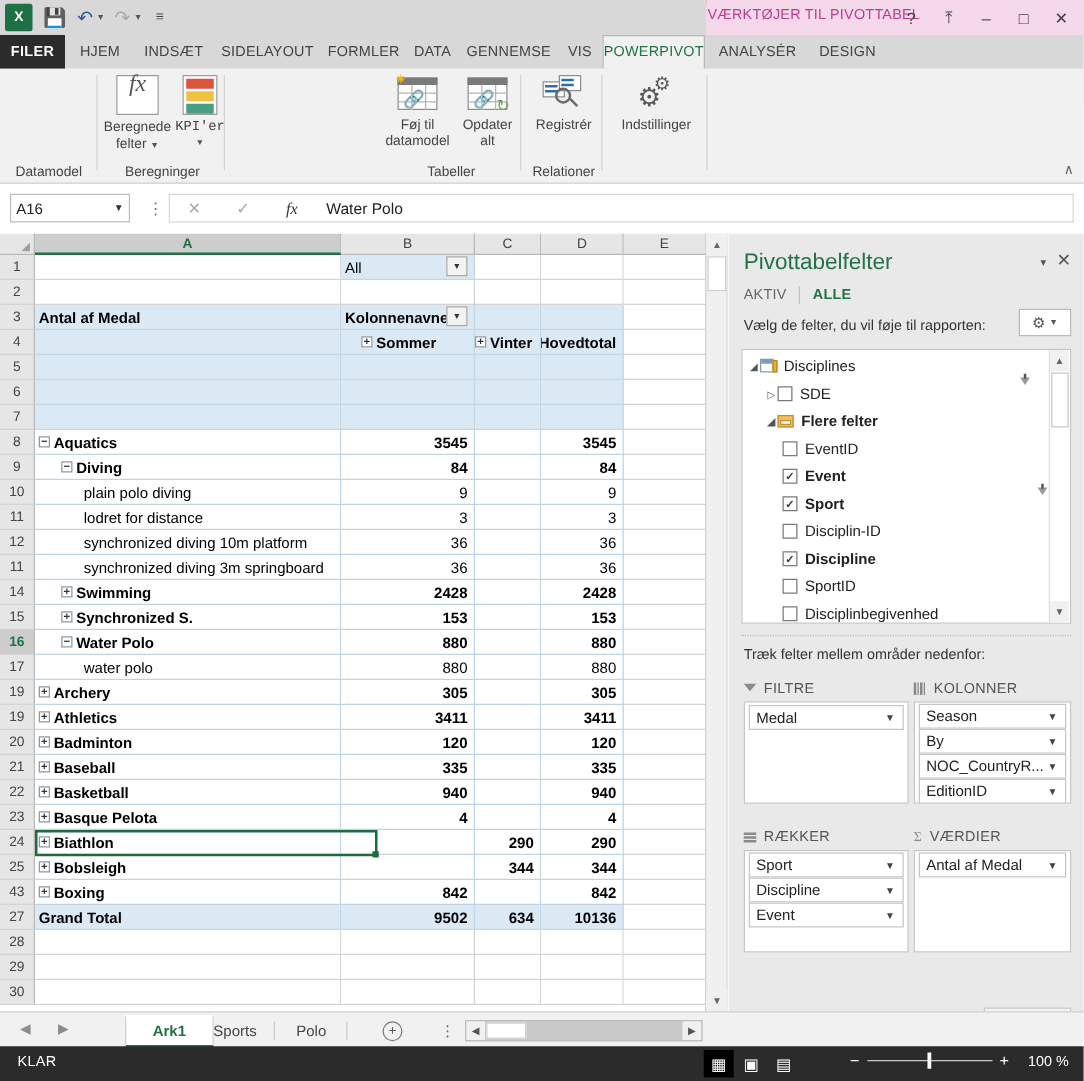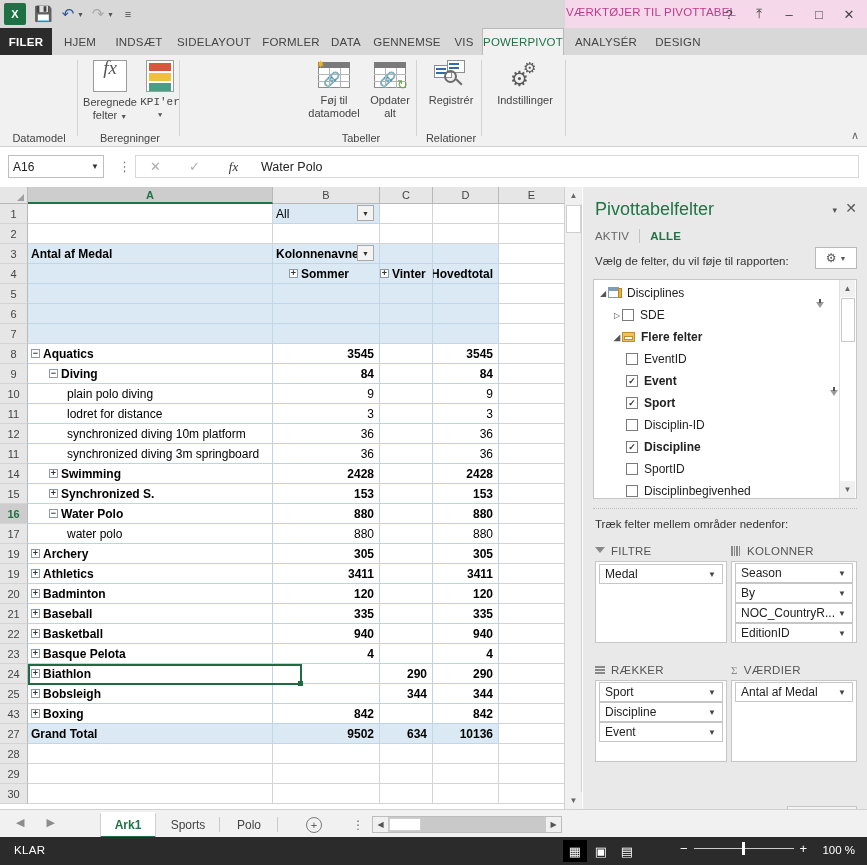--- a/index.html
+++ b/index.html
@@ -1058,21 +1058,21 @@
     <span style="width:13px;height:13px;border:1px solid #7a7a7a;background:#fff;display:inline-block;"></span>
     <span>Vent med opdatering</span>
   </div>
   <div class="upd-btn">OPDATER</div>
 
   <div class="sheetbar">
     <div class="nav-arrows">
       <span>◀</span>
       <span>▶</span>
     </div>
-    <div class="stab on" style="left:100px;width:56px;">Ark1</div>
+    <div class="stab on" style="left:100px;width:71px;">Ark1</div>
     <div class="stab" style="left:158px;width:60px;">Sports</div>
     <div class="stab-div" style="left:219px;"></div>
     <div class="stab" style="left:222px;width:54px;">Polo</div>
     <div class="stab-div" style="left:277px;"></div>
     <div class="addsheet">+</div>
     <div class="tabdots">⋮</div>
     <div class="hscroll">
       <div class="hs-btn" style="left:0;">◀</div>
       <div class="hs-thumb"></div>
       <div class="hs-btn" style="right:0;">▶</div>

